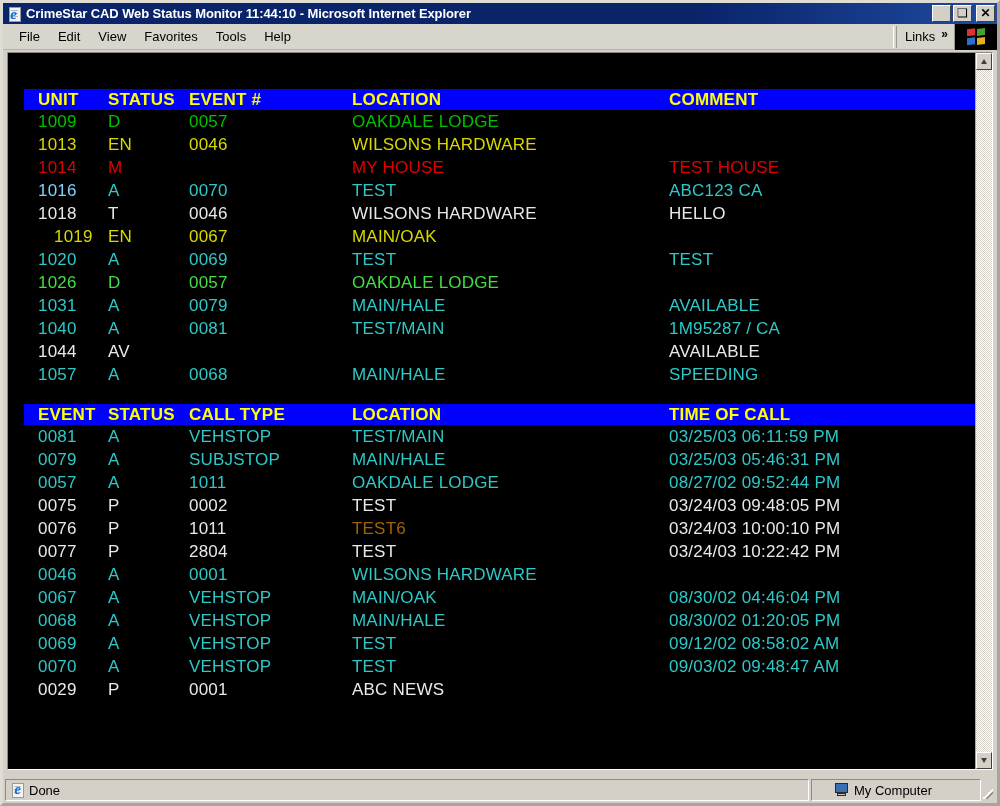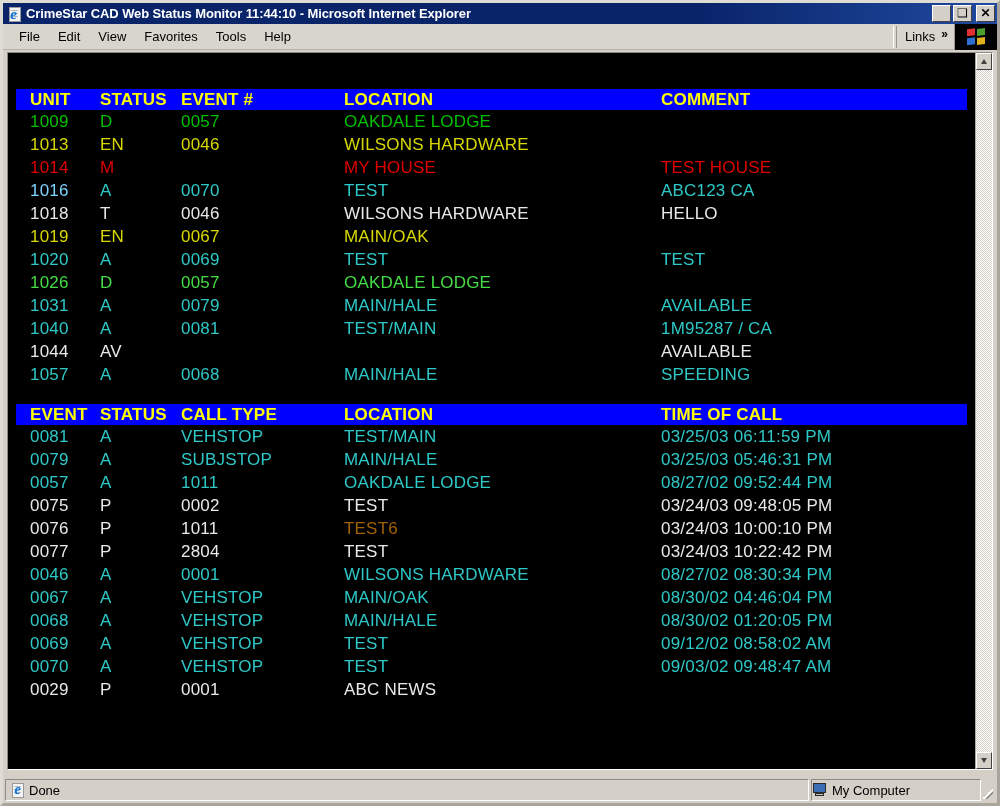--- a/index.html
+++ b/index.html
@@ -236,21 +236,21 @@
   }
   .sb-btn.up .sb-arrow { top: 5px; border-bottom: 5px solid #404040; }
   .sb-btn.down .sb-arrow { top: 5px; border-top: 5px solid #404040; }
 
   
   .grid {
     position: absolute;
     left: 0; top: 0;
     width: 951px;
   }
-  .tbl { position: absolute; left: 8px; width: 951px; text-align: center; }
+  .tbl { position: absolute; left: 16px; width: 951px; text-align: center; }
   .tbl.t1 { top: 36px; }
   .tbl.t2 { top: 351px; }
 
   .hdr-row {
     position: relative;
     height: 21px;
     background: #0000ff;
     width: 951px;
   }
   .hdr-row .cell {
@@ -308,21 +308,21 @@
     border-right: 1px solid #ffffff;
     border-bottom: 1px solid #ffffff;
     box-sizing: border-box;
     display: flex;
     align-items: center;
     font-size: 13px;
     color: #000000;
     padding-left: 4px;
   }
   .sb-pane.main { flex: 1 1 auto; }
-  .sb-pane.zone { width: 170px; margin-left: 2px; padding-left: 0; }
+  .sb-pane.zone { width: 170px; margin-left: 2px; padding-left: 22px; }
   .sb-grip {
     width: 14px;
     position: relative;
   }
   .sb-grip:after {
     content: "";
     position: absolute;
     right: 2px; bottom: 2px;
     width: 10px; height: 10px;
     background:
@@ -451,21 +451,21 @@
                 <div class="cell c-comment" style="color: rgb(46, 200, 200);">ABC123 CA</div>
               </div>
               <div class="data-row">
                 <div class="cell c-unit" style="color: rgb(232, 232, 232);">1018</div>
                 <div class="cell c-status" style="color: rgb(232, 232, 232);">T</div>
                 <div class="cell c-event" style="color: rgb(232, 232, 232);">0046</div>
                 <div class="cell c-location" style="color: rgb(232, 232, 232);">WILSONS HARDWARE</div>
                 <div class="cell c-comment" style="color: rgb(232, 232, 232);">HELLO</div>
               </div>
               <div class="data-row">
-                <div class="cell c-unit" style="color: rgb(216, 216, 0);">1019</div>
+                <div class="cell c-unit" style="color: rgb(216, 216, 0); margin-left: 16px;">1019</div>
                 <div class="cell c-status" style="color: rgb(216, 216, 0);">EN</div>
                 <div class="cell c-event" style="color: rgb(216, 216, 0);">0067</div>
                 <div class="cell c-location" style="color: rgb(216, 216, 0);">MAIN/OAK</div>
                 <div class="cell c-comment" style="color: rgb(216, 216, 0);"></div>
               </div>
               <div class="data-row">
                 <div class="cell c-unit" style="color: rgb(46, 200, 200);">1020</div>
                 <div class="cell c-status" style="color: rgb(46, 200, 200);">A</div>
                 <div class="cell c-event" style="color: rgb(46, 200, 200);">0069</div>
                 <div class="cell c-location" style="color: rgb(46, 200, 200);">TEST</div>
@@ -558,21 +558,20 @@
                 <div class="cell c-evstatus" style="color: rgb(232, 232, 232);">P</div>
                 <div class="cell c-calltype" style="color: rgb(232, 232, 232);">2804</div>
                 <div class="cell c-evloc" style="color: rgb(232, 232, 232);">TEST</div>
                 <div class="cell c-time" style="color: rgb(232, 232, 232);">03/24/03 10:22:42 PM</div>
               </div>
               <div class="data-row">
                 <div class="cell c-ev" style="color: rgb(46, 200, 200);">0046</div>
                 <div class="cell c-evstatus" style="color: rgb(46, 200, 200);">A</div>
                 <div class="cell c-calltype" style="color: rgb(46, 200, 200);">0001</div>
                 <div class="cell c-evloc" style="color: rgb(46, 200, 200);">WILSONS HARDWARE</div>
-                <div class="cell c-time" style="color: rgb(46, 200, 200);">08/27/02 08:30:34 PM</div>
               </div>
               <div class="data-row">
                 <div class="cell c-ev" style="color: rgb(46, 200, 200);">0067</div>
                 <div class="cell c-evstatus" style="color: rgb(46, 200, 200);">A</div>
                 <div class="cell c-calltype" style="color: rgb(46, 200, 200);">VEHSTOP</div>
                 <div class="cell c-evloc" style="color: rgb(46, 200, 200);">MAIN/OAK</div>
                 <div class="cell c-time" style="color: rgb(46, 200, 200);">08/30/02 04:46:04 PM</div>
               </div>
               <div class="data-row">
                 <div class="cell c-ev" style="color: rgb(46, 200, 200);">0068</div>

